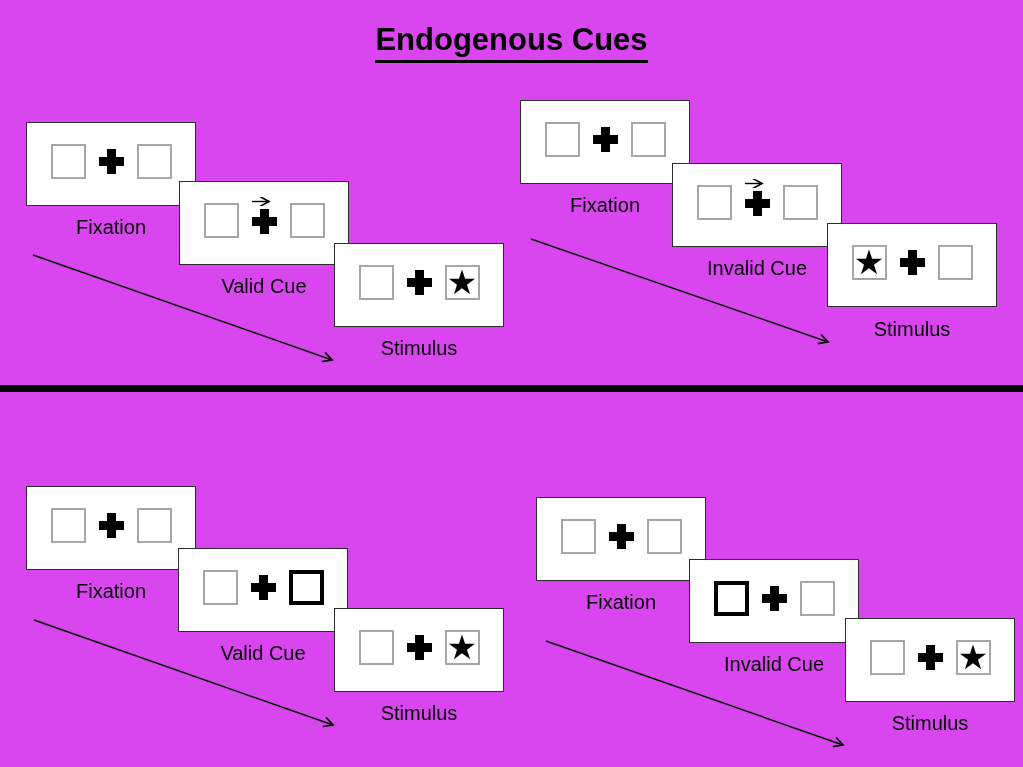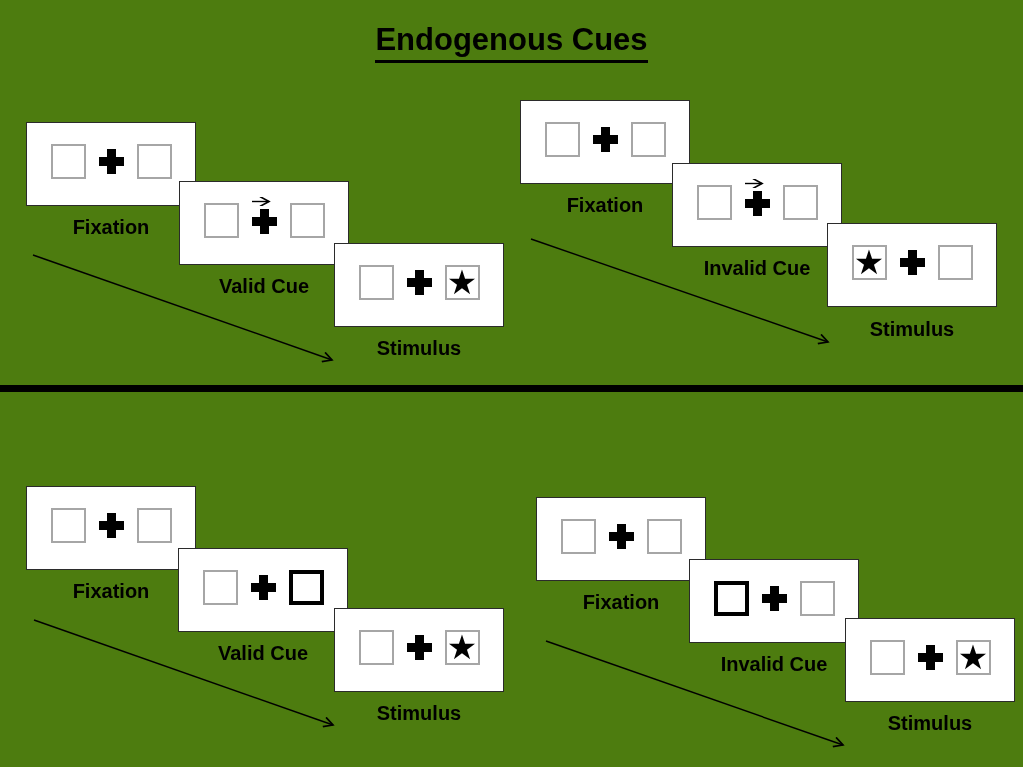--- a/index.html
+++ b/index.html
@@ -1,20 +1,20 @@
 <!DOCTYPE html>
 <html><head>
 <meta charset="utf-8">
 <style>
   html,body{margin:0;padding:0;background:#ffffff;}
   .canvas{
     position:relative;
     width:1023px;
     height:767px;
-    background:#4d7c0f;
+    background:#d946ef;
     overflow:hidden;
     font-family:"Liberation Sans", sans-serif;
     color:#000;
   }
   .title{
     position:absolute;
     left:0;
     width:100%;
     text-align:center;
     font-size:31px;
@@ -90,21 +90,21 @@
     font-size:34px;
     line-height:31px;
     color:#000;
     font-family:"DejaVu Sans", sans-serif;
   }
   .plabel{
     position:absolute;
     width:170px;
     text-align:center;
     font-size:20px;
-    font-weight:700;
+    font-weight:400;
   }
   .arrows{
     position:absolute;
     left:0; top:0;
     pointer-events:none;
   }
 </style>
 </head>
 <body>
 

